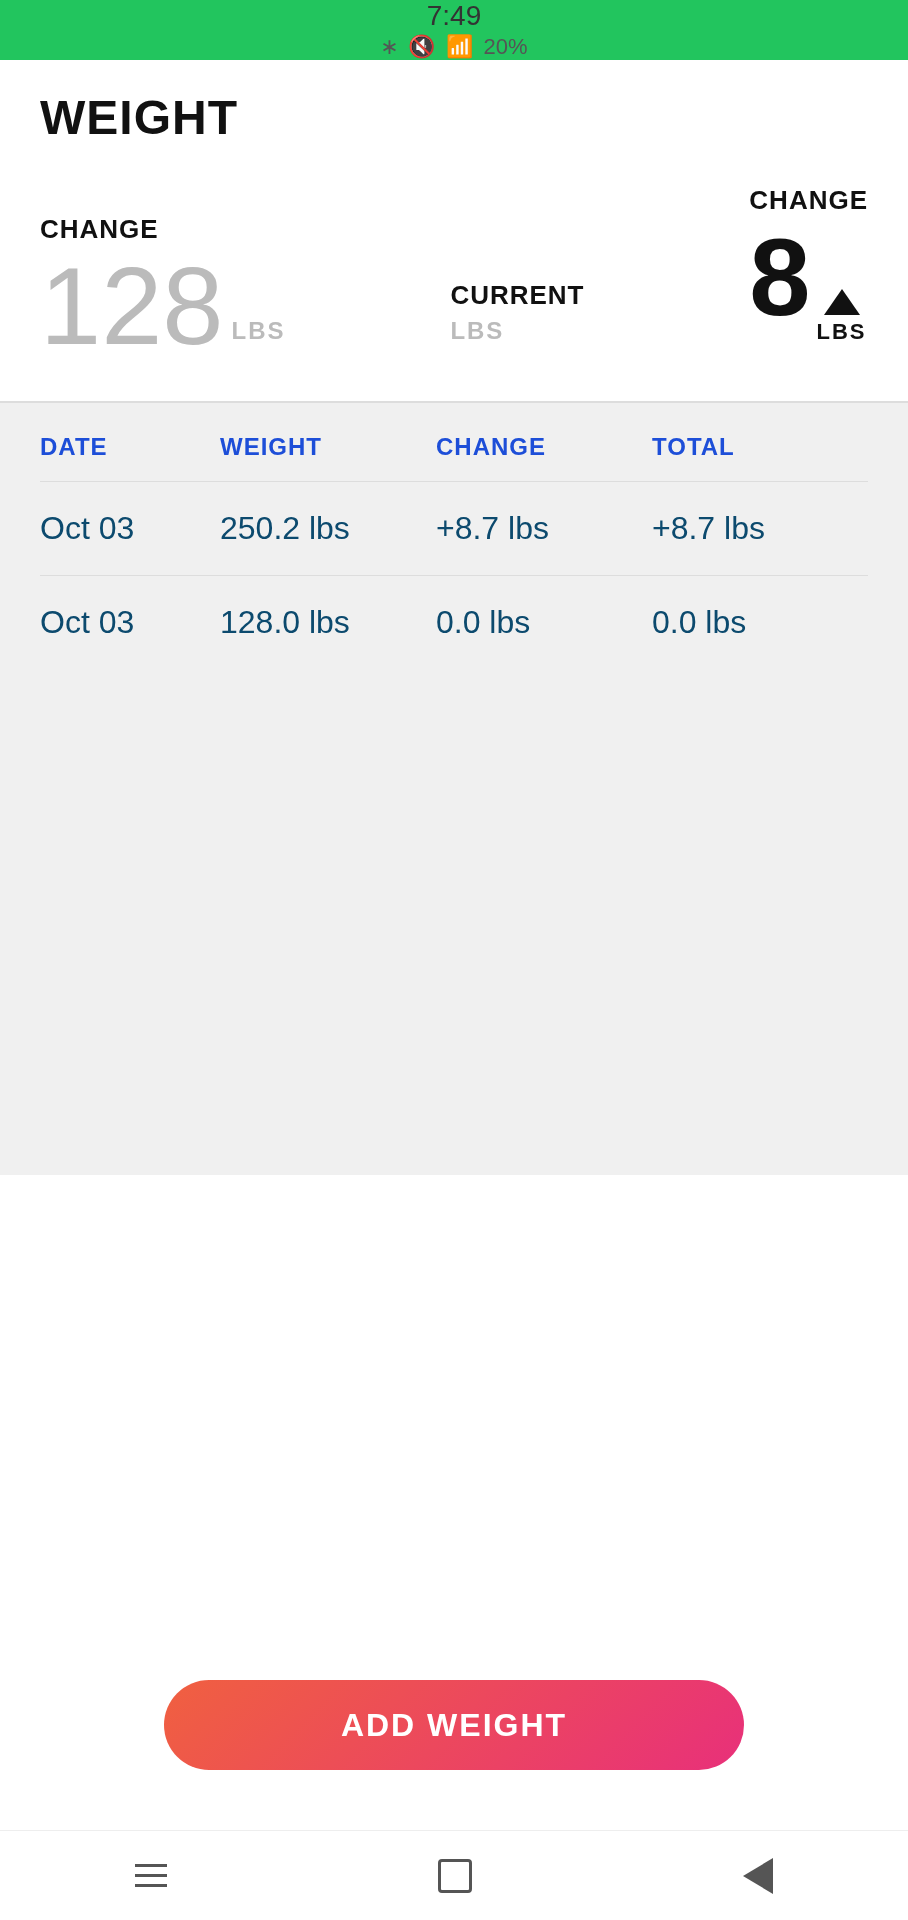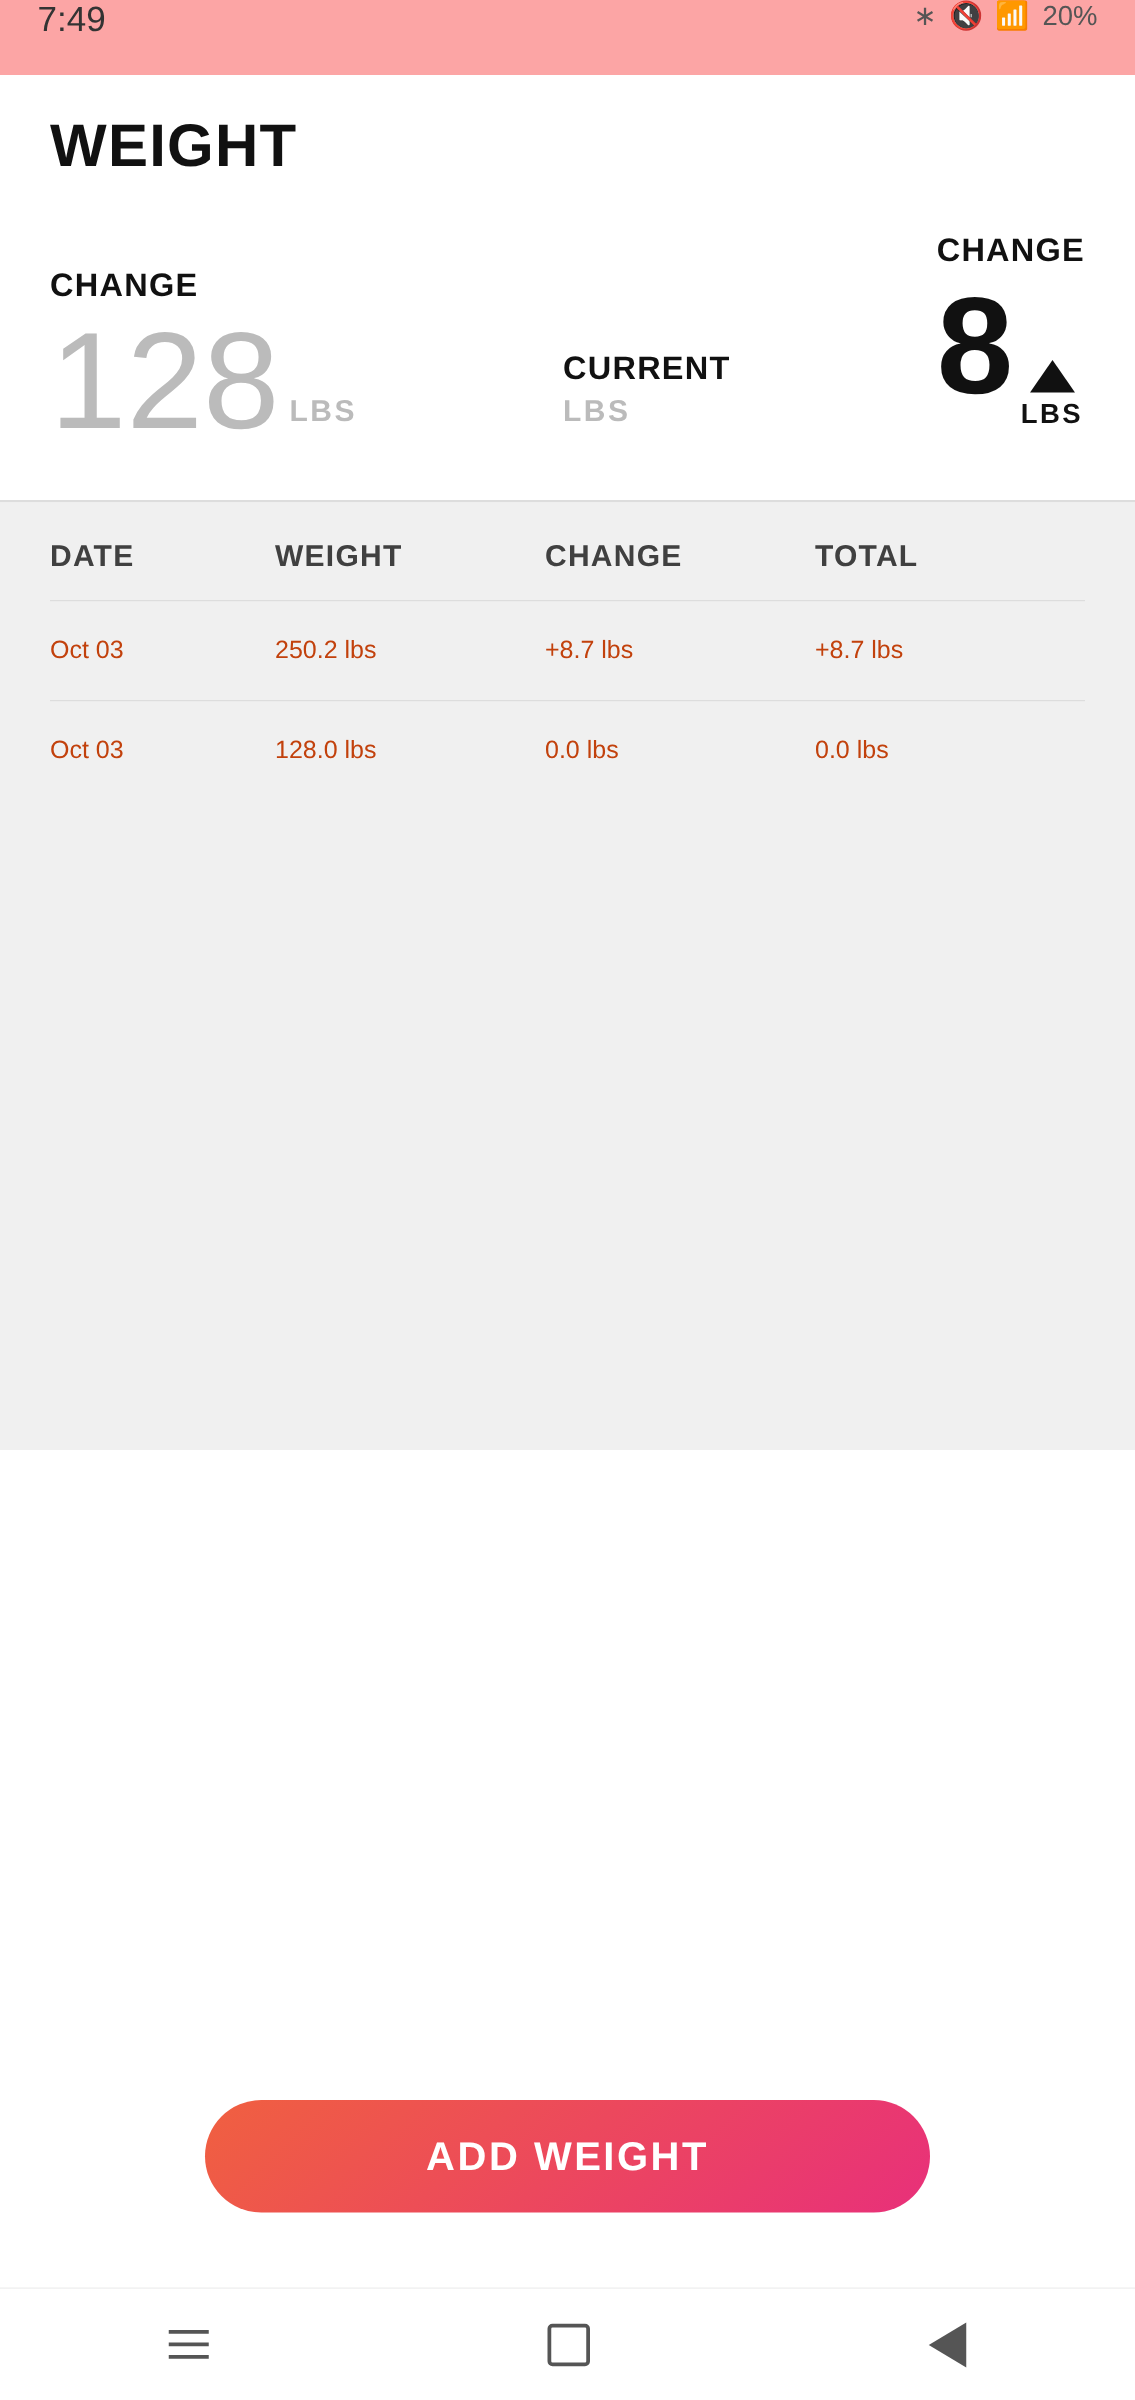--- a/index.html
+++ b/index.html
@@ -10,25 +10,26 @@
       min-height: 1920px;
       font-family: 'Segoe UI', Arial, sans-serif;
       background: #fff;
       display: flex;
       flex-direction: column;
     }
 
     
     .status-bar {
       height: 60px;
-      background: #fca5a5;
-      display: flex;
-      align-items: flex-start;
+      background: #22c55e;
+      display: flex;
+      align-items: center;
       justify-content: space-between;
       padding: 0 30px;
+      flex-direction: column;
     }
     .status-time {
       font-size: 28px;
       font-weight: 500;
       color: #333;
     }
     .status-icons {
       display: flex;
       align-items: center;
       gap: 10px;
@@ -135,34 +136,34 @@
 
     
     .table-header {
       display: grid;
       grid-template-columns: 1fr 1.2fr 1.2fr 1.2fr;
       padding: 30px 0 20px 0;
     }
     .col-header {
       font-size: 24px;
       font-weight: 600;
-      color: #404040;
+      color: #1d4ed8;
       letter-spacing: 1px;
     }
 
     
     .table-row {
       display: grid;
       grid-template-columns: 1fr 1.2fr 1.2fr 1.2fr;
       padding: 28px 0;
       border-top: 1px solid #ddd;
     }
     .cell {
-      font-size: 20px;
-      color: #c2410c;
+      font-size: 32px;
+      color: #0c4a6e;
     }
 
     
     .add-weight-btn {
       display: block;
       margin: 0 auto 60px auto;
       width: 580px;
       height: 90px;
       border-radius: 50px;
       border: none;

